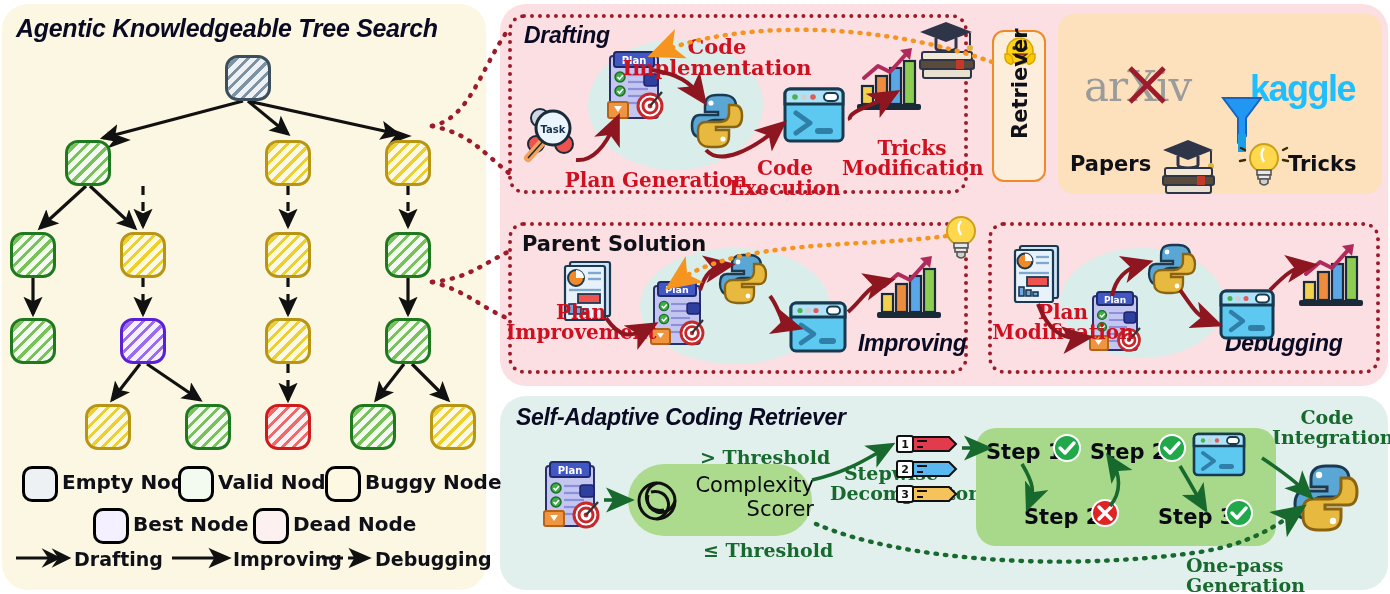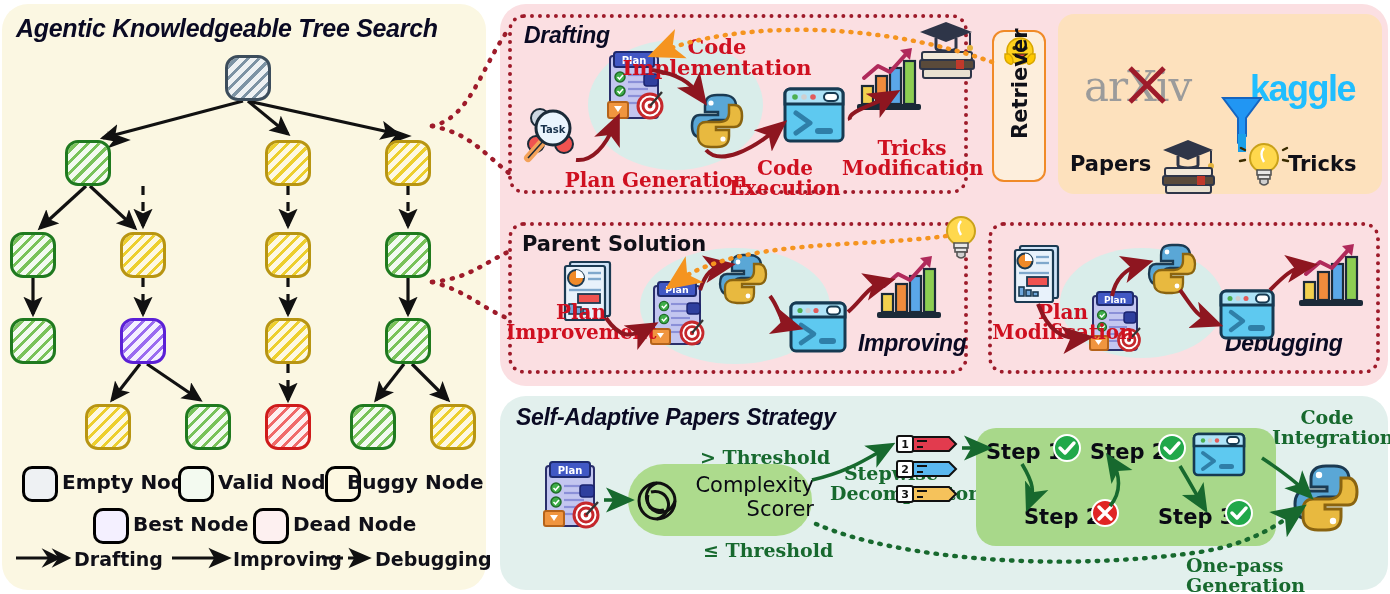--- a/index.html
+++ b/index.html
@@ -202,21 +202,21 @@
       <i></i>
     </div>
 
   <div class="lgnode n-empty" style="left:22px;top:466px"><i></i></div>
   <div class="lglabel" style="left:62px;top:470px">Empty Node</div>
 
   <div class="lgnode n-valid" style="left:178px;top:466px"><i></i></div>
   <div class="lglabel" style="left:218px;top:470px">Valid Node</div>
 
   <div class="lgnode n-buggy" style="left:325px;top:466px"><i></i></div>
-  <div class="lglabel" style="left:347px;top:470px">Buggy Node</div>
+  <div class="lglabel" style="left:365px;top:470px">Buggy Node</div>
 
   <div class="lgnode n-best" style="left:93px;top:508px"><i></i></div>
   <div class="lglabel" style="left:133px;top:512px">Best Node</div>
 
   <div class="lgnode n-dead" style="left:253px;top:508px"><i></i></div>
   <div class="lglabel" style="left:293px;top:512px">Dead Node</div>
 
   <svg width="486" height="60" style="position:absolute;left:0;top:540px;pointer-events:none">
     <g stroke="#111" stroke-width="3" fill="#111">
       <line x1="16" y1="18" x2="60" y2="18"></line>
@@ -575,21 +575,21 @@
 
   <svg width="1390" height="594" style="position:absolute;left:0;top:0;pointer-events:none">
     <g fill="none" stroke="#8e1620" stroke-width="4" marker-end="url(#rh)">
       <path d="M 1038,304 C 1048,330 1062,340 1082,338"></path>
       <path d="M 1112,296 C 1116,276 1128,268 1142,264"></path>
       <path d="M 1180,290 C 1192,306 1196,316 1212,322"></path>
       <path d="M 1270,290 C 1284,276 1292,268 1306,266"></path>
     </g>
   </svg>
 
-  <div class="title-italic" id="sacs-title">Self-Adaptive Papers Strategy</div>
+  <div class="title-italic" id="sacs-title">Self-Adaptive Coding Retriever</div>
 
   <svg class="ico" style="left:536px;top:458px" width="70" height="78">
     <rect x="10" y="8" width="48" height="60" rx="3" fill="#c3c6f0" stroke="#2a2f6b" stroke-width="2"></rect>
     <rect x="14" y="4" width="40" height="15" rx="2.5" fill="#4158c4" stroke="#1e2a6e" stroke-width="2"></rect>
     <text x="34" y="16" font-family="DejaVu Sans" font-size="10" font-weight="bold" fill="#fff" text-anchor="middle">Plan</text>
     <circle cx="20" cy="30" r="5" fill="#3fae49" stroke="#1f6b28" stroke-width="1.5"></circle>
     <path d="M17.5,30 L19.5,32 L23,28" stroke="#fff" stroke-width="1.6" fill="none"></path>
     <circle cx="20" cy="44" r="5" fill="#3fae49" stroke="#1f6b28" stroke-width="1.5"></circle>
     <path d="M17.5,44 L19.5,46 L23,42" stroke="#fff" stroke-width="1.6" fill="none"></path>
     <g stroke="#8b90d8" stroke-width="2.2">

